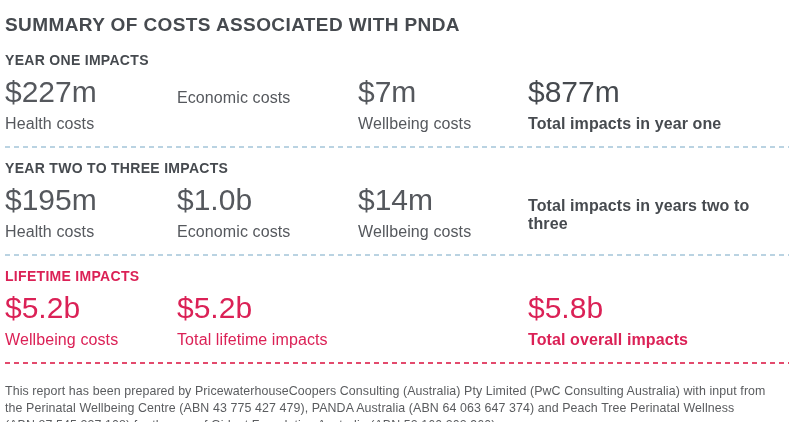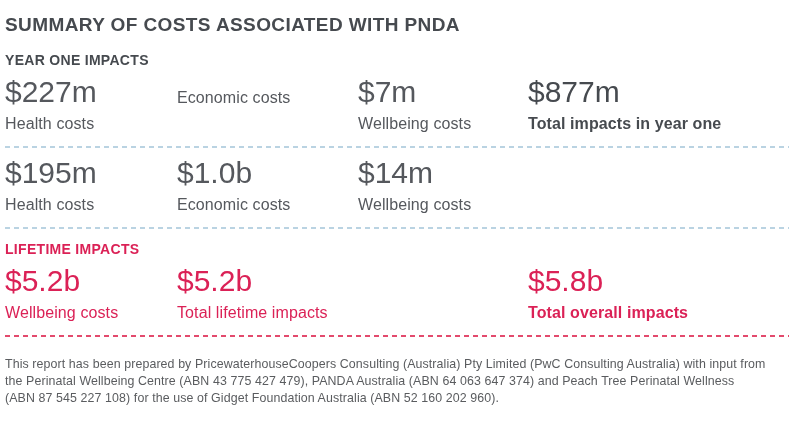--- a/index.html
+++ b/index.html
@@ -83,37 +83,39 @@
 
   <div class="cell em">
     <div class="value">$877m</div>
     <div class="label">Total impacts in year one</div>
   </div>
 </div>
     <div class="separator"></div>
   </div>
 
   <div class="section theme-gray">
+    <h2 class="sec-heading">YEAR TWO TO THREE IMPACTS</h2>
     <div class="grid">
   <div class="cell">
     <div class="value">$195m</div>
     <div class="label">Health costs</div>
   </div>
 
   <div class="cell">
     <div class="value">$1.0b</div>
     <div class="label">Economic costs</div>
   </div>
 
   <div class="cell">
     <div class="value">$14m</div>
     <div class="label">Wellbeing costs</div>
   </div>
 
   <div class="cell em">
+    <div class="label">Total impacts in years two to three</div>
   </div>
 </div>
     <div class="separator"></div>
   </div>
 
   <div class="section theme-pink">
     <h2 class="sec-heading">LIFETIME IMPACTS</h2>
     <div class="grid">
   <div class="cell">
     <div class="value">$5.2b</div>

